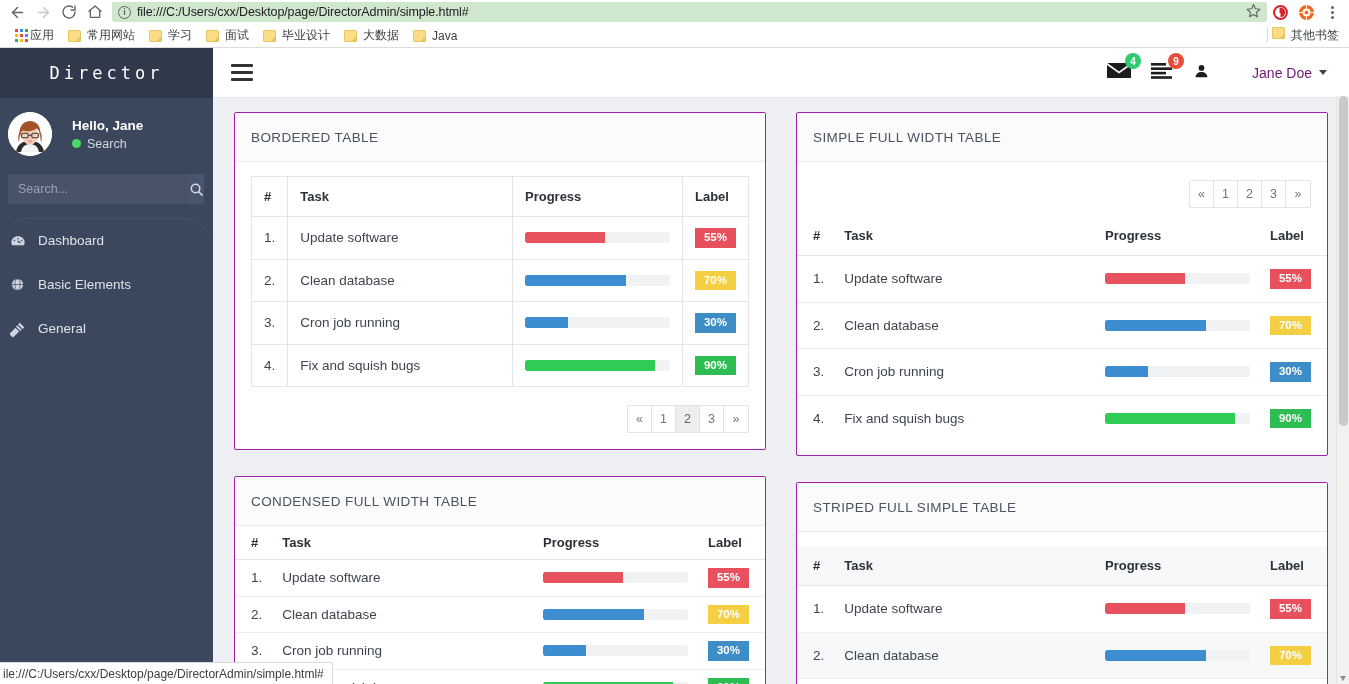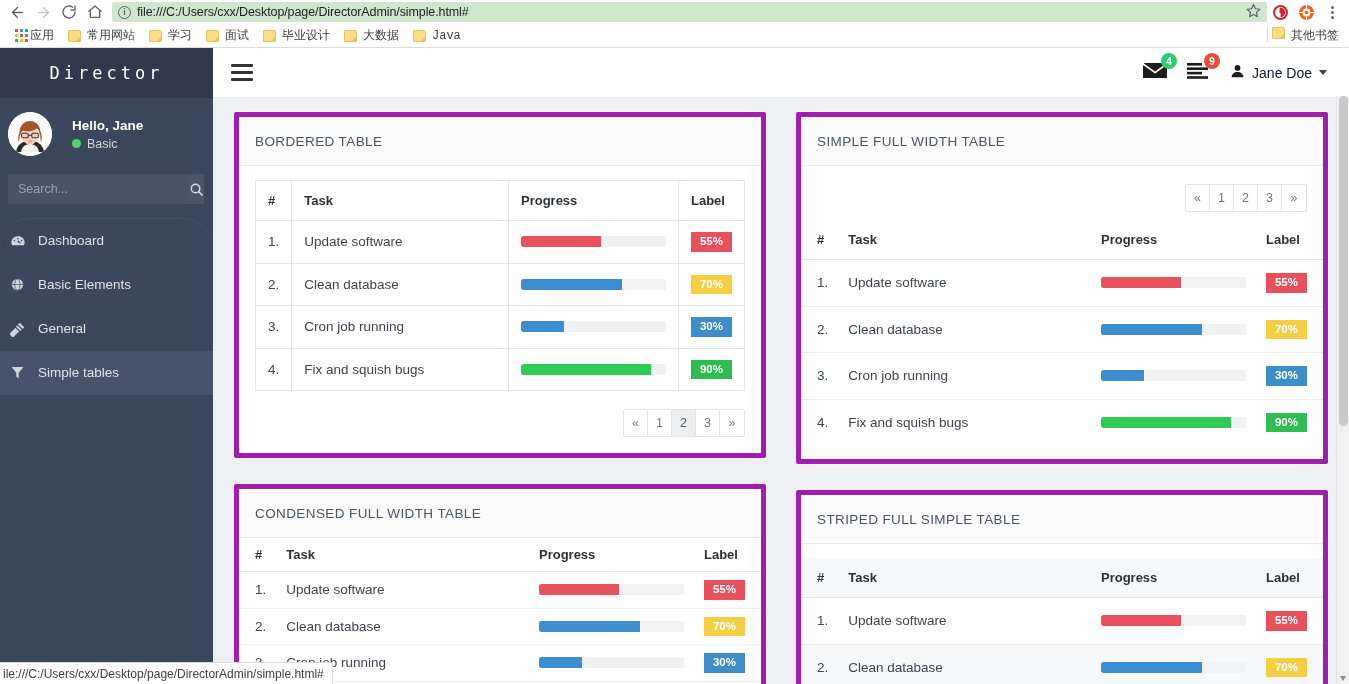--- a/index.html
+++ b/index.html
@@ -40,21 +40,21 @@
   .ext-icon { width: 26px; display: flex; align-items: center; justify-content: center; }
   #menu-dots { width: 18px; display:flex; flex-direction:column; align-items:center; gap:2px; }
   #menu-dots i { width:3px; height:3px; background:#5f6368; border-radius:50%; display:block;}
 
   
   #bookmark-bar {
     height: 24px; display: flex; align-items: center;
     padding: 0 6px; background: #fff;
     border-bottom: 1px solid #dcdcdc; position: relative;
   }
-  .bm { display: flex; align-items: center; padding: 0 7px; flex: 0 0 auto; font-family: Liberation Mono, monospace; }
+  .bm { display: flex; align-items: center; padding: 0 7px; flex: 0 0 auto; }
   .bm-label { font-size: 12px; color: #3c4043; white-space: nowrap; }
   .bm-folder {
     width: 13px; height: 12px; background: #fcdd86; border: 1px solid #e6c45f;
     border-radius: 1px 2px 1px 1px; margin-right: 6px; flex: 0 0 auto;
     position: relative;
   }
   .bm-folder::after {
     content:""; position:absolute; right:0; bottom:0;
     border-width: 0 0 4px 4px; border-style: solid;
     border-color: transparent transparent #e6c45f transparent;
@@ -131,29 +131,29 @@
   #hamburger { display: flex; flex-direction: column; gap: 4px; cursor: pointer; }
   #hamburger i { width: 22px; height: 3px; background: #333; display: block; border-radius: 1px;}
   #topbar-right { margin-left: auto; display: flex; align-items: center; gap: 20px; }
   .tb-icon-wrap { position: relative; display: flex; align-items: center; cursor: pointer;}
   .tb-badge {
     position: absolute; top: -9px; right: -10px; min-width: 16px; height: 16px;
     border-radius: 8px; color: #fff; font-size: 10px; font-weight: bold;
     display: flex; align-items: center; justify-content: center; padding: 0 4px;
   }
   #user-menu { display: flex; align-items: center; gap: 7px; cursor: pointer; }
-  #user-menu-name { font-size: 14px; color: #0f172a; }
+  #user-menu-name { font-size: 14px; color: #701a75; margin-left: 36px; }
   #caret { width: 0; height: 0; border-left: 4px solid transparent;
            border-right: 4px solid transparent; border-top: 5px solid #3b4351; }
 
   
   #content { padding: 14px 21px 0 21px; display: flex; gap: 30px; height: 586px; }
   .col { flex: 1; min-width: 0; display: flex; flex-direction: column; gap: 26px; }
 
-  .card { background: #fff; border: 5px solid #a21caf; border-radius: 2px; }
+  .card { background: #fff; border: 1px solid #a21caf; border-radius: 2px; }
   .card-header {
     padding: 15px 16px; border-bottom: 1px solid #e7eaee; background: #fbfbfc;
   }
   .card-title {
     font-size: 13.5px; color: #4a5362; letter-spacing: 0.4px; font-weight: normal;
   }
   .card-body { padding: 14px 16px 16px 16px; }
   .card-body.nopad { padding: 0; }
 
   table { width: 100%; border-collapse: collapse; }
@@ -373,21 +373,21 @@
           <rect x="13.6" y="21.2" width="6.6" height="4.6" rx="1.4" fill="none" stroke="#3a3a3a" stroke-width="1.1"></rect>
           <rect x="23.8" y="21.2" width="6.6" height="4.6" rx="1.4" fill="none" stroke="#3a3a3a" stroke-width="1.1"></rect>
           <line x1="20.2" y1="23.2" x2="23.8" y2="23.2" stroke="#3a3a3a" stroke-width="1.1"></line>
           <ellipse cx="22" cy="29.2" rx="2.2" ry="1.3" fill="#e8a39b"></ellipse>
         </svg>
       </div>
       <div id="user-meta">
         <div id="user-hello">Hello, Jane</div>
         <div id="user-status">
           <span id="status-dot"></span>
-          <span id="status-label">Basic</span>
+          <span id="status-label">Search</span>
         </div>
       </div>
     </div>
 
     <div id="search-wrap">
       <input id="search-input" type="text" placeholder="Search..." style="">
       <button id="search-btn">
         <svg width="15" height="15" viewBox="0 0 24 24" fill="none" stroke="currentColor" stroke-width="2.4" stroke-linecap="round">
             <circle cx="10.5" cy="10.5" r="6.8"></circle>
             <line x1="15.6" y1="15.6" x2="21" y2="21"></line>
@@ -416,28 +416,20 @@
         <span class="nav-label">Basic Elements</span>
       </div>
       <div class="nav-item">
         <span class="nav-icon">
           <svg width="16" height="16" viewBox="0 0 24 24" fill="currentColor">
               <path d="M14.6 2.6l6.8 6.8-2.5 2.5-6.8-6.8zM11 6.5l6.5 6.5-2 2L9 8.5zM8.2 10.3l5.5 5.5-8 8a1.9 1.9 0 0 1-2.7 0l-2.8-2.8a1.9 1.9 0 0 1 0-2.7z"></path>
             </svg>
         </span>
         <span class="nav-label">General</span>
       </div>
-      <div class="nav-item active">
-        <span class="nav-icon">
-          <svg width="15" height="15" viewBox="0 0 24 24" fill="currentColor">
-              <path d="M2.5 3h19l-7.6 9.2V21l-3.8-2.4v-6.4z"></path>
-            </svg>
-        </span>
-        <span class="nav-label">Simple tables</span>
-      </div>
     </div>
   </div>
 
   <div id="main">
 
     <div id="topbar">
       <div id="hamburger">
           <i></i>
           <i></i>
           <i></i>

